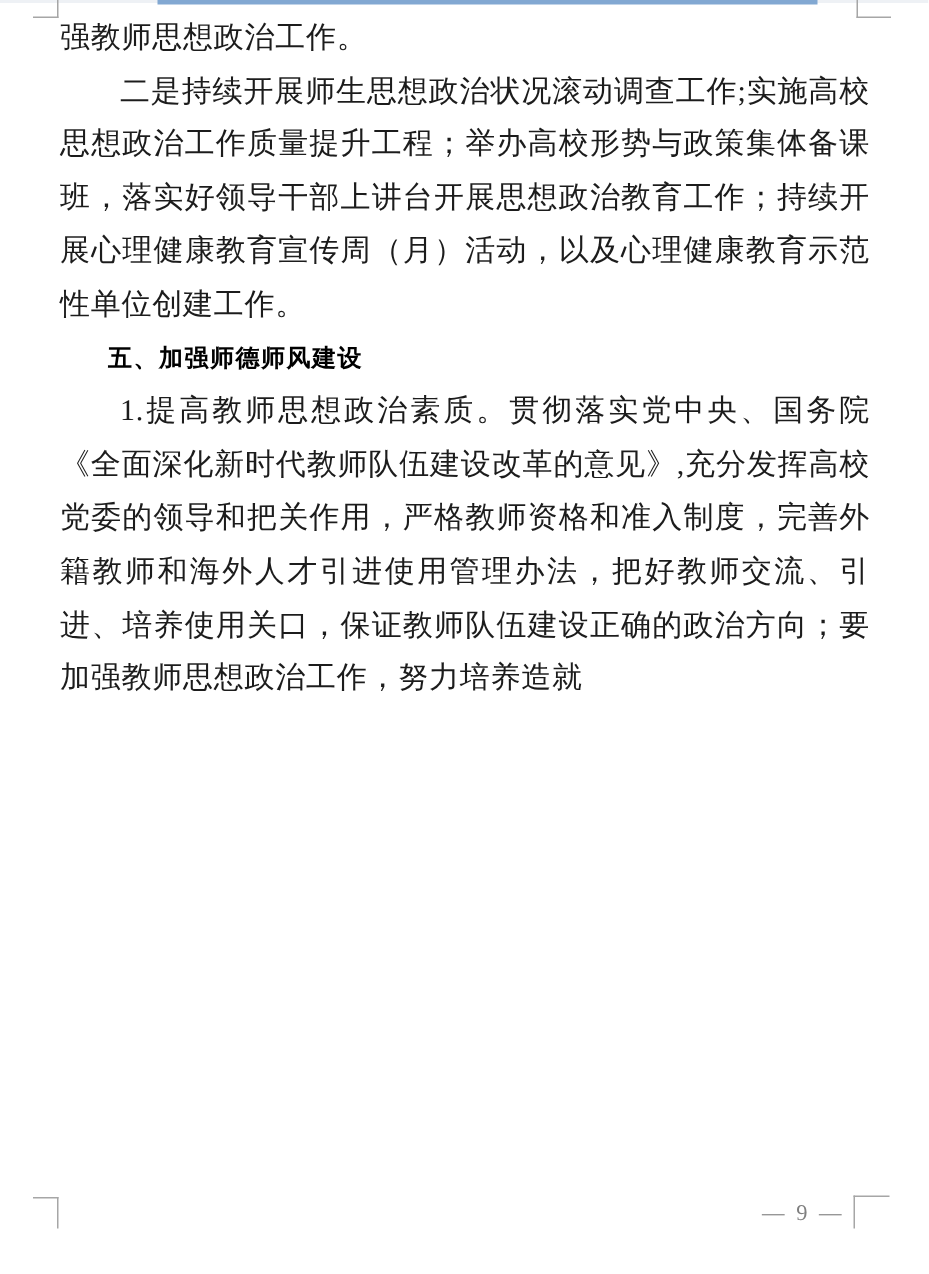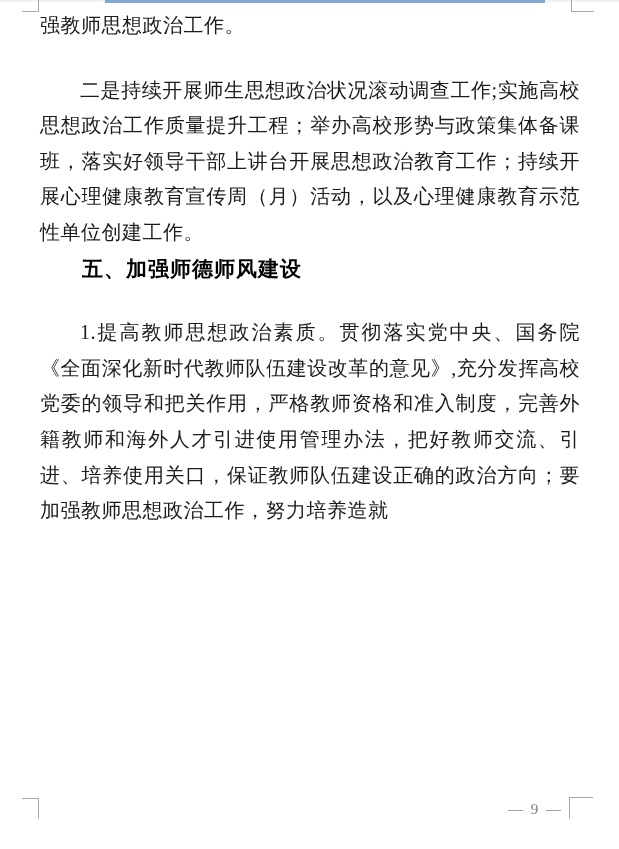--- a/index.html
+++ b/index.html
@@ -49,25 +49,25 @@
   .para {
     margin: 0;
     font-size: 20px;
     line-height: 35.6px;
     color: #1c1c1c;
     text-align: justify;
     text-align-last: left;
     letter-spacing: 0.5px;
     word-break: break-all;
   }
-  .indent { text-indent: 2em; margin-top: 29px; }
+  .indent { text-indent: 2em; }
   .no-indent { text-indent: 0; }
   .heading {
     margin: 0;
-    font-size: 21px;
+    font-size: 16px;
     line-height: 35.6px;
     color: #000000;
     font-weight: 700;
     font-family: "Liberation Sans", "DejaVu Sans", sans-serif;
     text-indent: 2em;
     letter-spacing: 1px;
   }
   .page-number {
     position: absolute;
     top: 801px;

